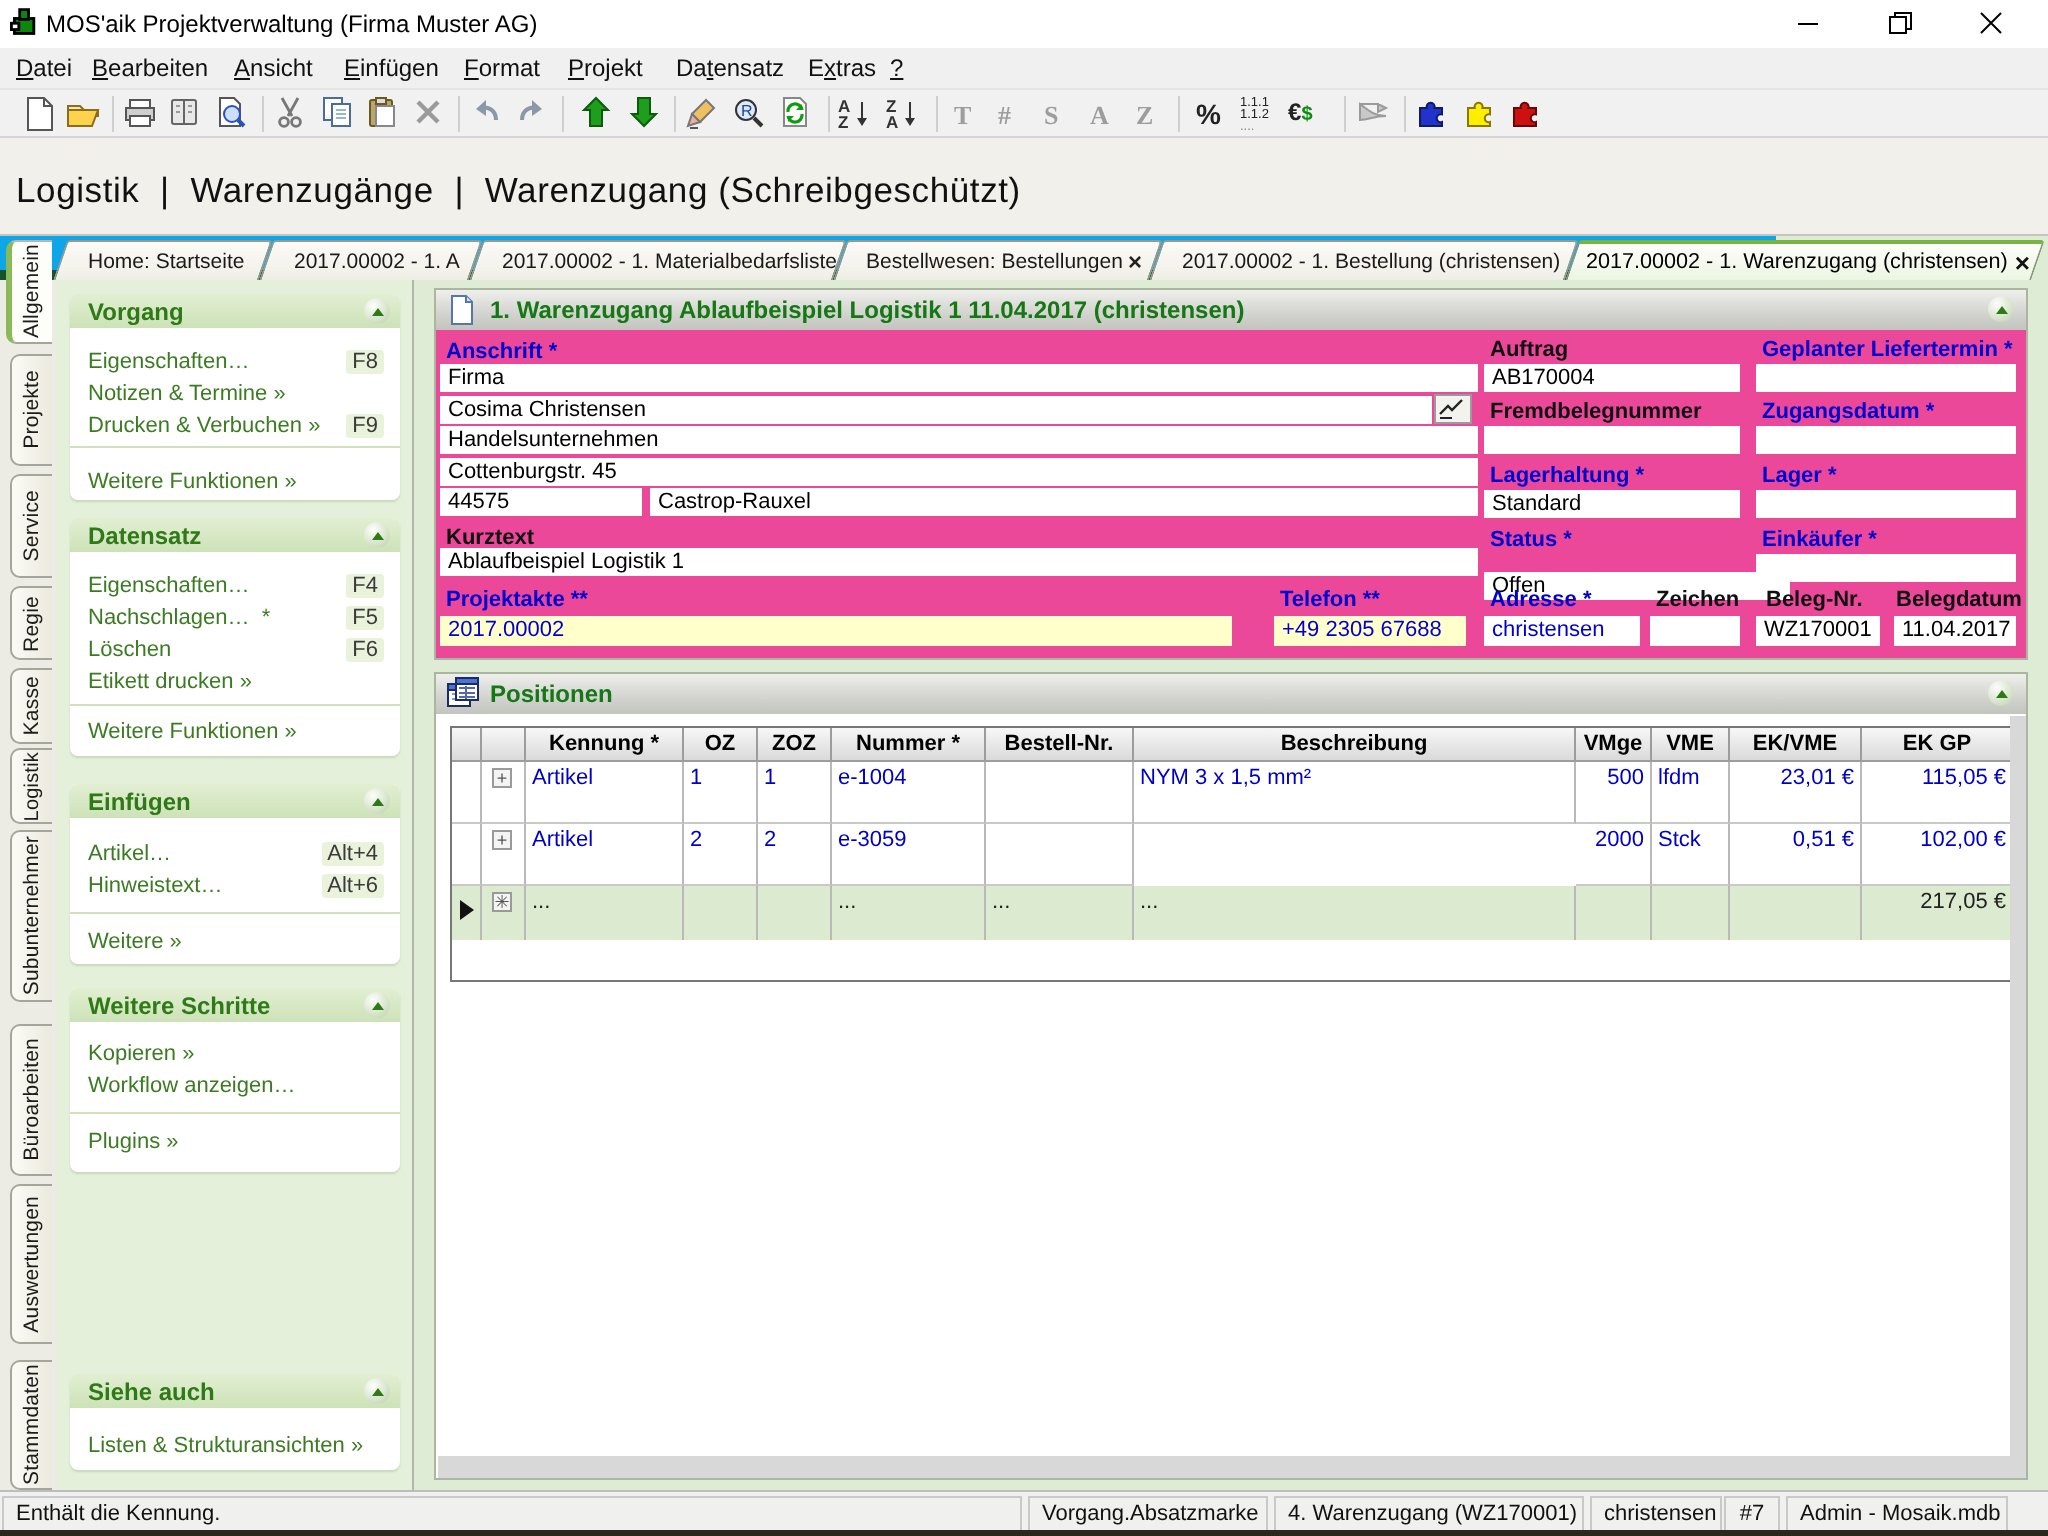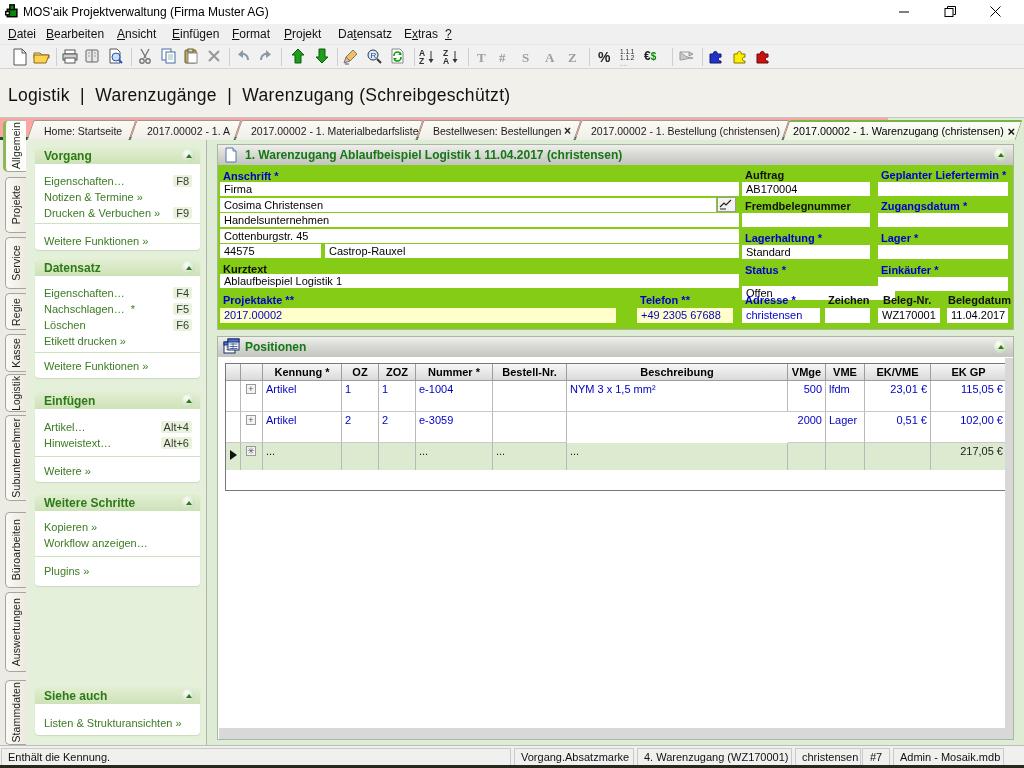--- a/index.html
+++ b/index.html
@@ -10,21 +10,21 @@
 #titlebar .t{left:23px;top:5px;font-size:12px}
 #menubar{left:0;top:24px;width:1024px;height:20px;background:#f0f0f0;font-size:12px;color:#111}
 #menubar span{position:absolute;top:3px}
 #toolbar{left:0;top:44px;width:1024px;height:25px;background:#f1f1f1;border-top:1px solid #e5e5e5;border-bottom:1px solid #d4d4d4}
 .tsep{position:absolute;top:3px;width:1px;height:18px;background:#cfcfcf}
 .tico{position:absolute;top:3px;width:18px;height:18px}
 .tltr{position:absolute;top:5px;font-size:13px;color:#9d9d9d;font-weight:bold;font-family:"Liberation Serif",serif}
 #heading{left:0;top:69px;width:1024px;height:49px;background:#f1f0ea;border-bottom:1px solid #c6c6c0}
 #heading .t{left:8px;top:16px;font-size:17.5px;color:#111;letter-spacing:.3px}
 
-#tabband{left:0;top:118px;width:888px;height:22px;background:#fca5a5;border-bottom:3px solid #14532d}
+#tabband{left:0;top:118px;width:888px;height:22px;background:#0ea5e9;border-bottom:5px solid #14532d}
 .dtab{position:absolute;top:2px;height:20px}
 .dtab i{position:absolute;left:0;right:0;top:0;bottom:0;transform:skewX(-19deg);background:linear-gradient(#fbfaf6,#efeee6);border:1px solid #979b8d;border-bottom:none;border-radius:2px 2px 0 0}
 .dtab.act i{background:linear-gradient(#fdfdfa,#ecf5e2);border-color:#8a9579;border-top:2.5px solid #76b544}
 .dtab span{position:absolute;top:5px;font-size:10.5px;color:#1a1a1a;white-space:nowrap}
 .dtab .x{position:absolute;right:7px;top:4px;font-size:12px;color:#222}
 
 
 #sidestrip{left:0;top:140px;width:28px;height:605px;background:#edece4}
 .vtab{position:absolute;left:5px;width:21px;background:linear-gradient(90deg,#fbfaf5,#eceade);border:1px solid #a5a59c;border-right:none;border-radius:5px 0 0 5px;color:#1c1c1c}
 .vtab{display:flex;align-items:center;justify-content:center}.vtab span{writing-mode:vertical-rl;transform:rotate(180deg);white-space:nowrap;font-size:10.5px;letter-spacing:.1px}
@@ -36,21 +36,21 @@
 .bhead .cbtn{position:absolute;right:5px;top:2px}
 .cbtn{width:13px;height:13px;border-radius:50%;background:radial-gradient(circle at 35% 30%,#fdfefb,#cfdec2 70%,#b8cca6);display:inline-block}
 .cbtn:after{content:"";position:absolute;left:3.5px;top:5px;border-left:3px solid transparent;border-right:3px solid transparent;border-bottom:4px solid #2e7a17}
 .item{position:absolute;left:9px;color:#3c7b22;font-size:11px;white-space:nowrap}
 .key{position:absolute;right:8px;background:#e9f3dc;color:#3a3a3a;padding:0 3px;border-radius:2px;font-size:11px}
 .bsep{position:absolute;left:0px;right:0px;height:1px;background:#cfe2bd}
 
 .panel{position:absolute;left:217px;width:797px;border:1px solid #aab6a0}
 .phead{position:absolute;left:0;top:0;right:0;height:20px;background:linear-gradient(180deg,#efefed 0%,#d9d9d5 45%,#c2c4be 100%);color:#157815;font-weight:bold;font-size:12px}
 .phead .tt{position:absolute;left:27px;top:3px}
-#formpanel{top:144px;height:186px;background:#84cc16}
+#formpanel{top:144px;height:186px;background:#ec4899}
 #pospanel{top:336px;height:404px;background:#fff}
 .lab{position:absolute;font-weight:bold;color:#101010;white-space:nowrap}
 .lab.bl{color:#0000cc}
 .fld{position:absolute;background:#fff;font-size:11px;color:#000;padding:1px 0 0 4px;white-space:nowrap}
 .fld.yl{background:#ffffcb}
 
 #grid{position:absolute;border:1px solid #777;background:#fff;overflow:hidden}
 .hc{position:absolute;background:linear-gradient(#f7f7f7,#dadada);border-right:1px solid #9c9c9c;border-bottom:1px solid #9c9c9c;font-weight:bold;text-align:center;padding-top:2px}
 .cell{position:absolute;border-right:1px solid #b9b9b9;border-bottom:1px solid #c9c9c9;color:#0000c4;padding:2px 3px 0 3px;overflow:hidden}
 .cell.r{text-align:right}
@@ -428,21 +428,21 @@
   <div class="cell" style="left:0;top:48px;width:15px;height:31px"></div>
   <div class="cell" style="left:15px;top:48px;width:22px;height:31px">
         <span class="plus" style="left:5px;top:3px">+</span>
       </div>
   <div class="cell" style="left:37px;top:48px;width:79px;height:31px">Artikel</div>
   <div class="cell" style="left:116px;top:48px;width:37px;height:31px">2</div>
   <div class="cell" style="left:153px;top:48px;width:37px;height:31px">2</div>
   <div class="cell" style="left:190px;top:48px;width:77px;height:31px">e-3059</div>
   <div class="cell" style="left:267px;top:48px;width:74px;height:31px"></div>
   <div class="cell r" style="left:562px;top:48px;width:38px;height:31px">2000</div>
-  <div class="cell" style="left:600px;top:48px;width:39px;height:31px">Lager</div>
+  <div class="cell" style="left:600px;top:48px;width:39px;height:31px">Stck</div>
   <div class="cell r" style="left:639px;top:48px;width:66px;height:31px">0,51 €</div>
   <div class="cell r" style="left:705px;top:48px;width:75px;height:31px;border-right:none">102,00 €</div>
 
   <div class="cell sum" style="left:0;top:79px;width:15px;height:27px;border-bottom:none">
         <span style="position:absolute;left:4px;top:7px;width:0;height:0;border-top:5px solid transparent;border-bottom:5px solid transparent;border-left:7px solid #111"></span>
       </div>
   <div class="cell sum" style="left:15px;top:79px;width:22px;height:27px;border-bottom:none">
         <span class="plus" style="left:5px;top:3px">✳</span>
       </div>
   <div class="cell sum" style="left:37px;top:79px;width:79px;height:27px;border-bottom:none">...</div>

